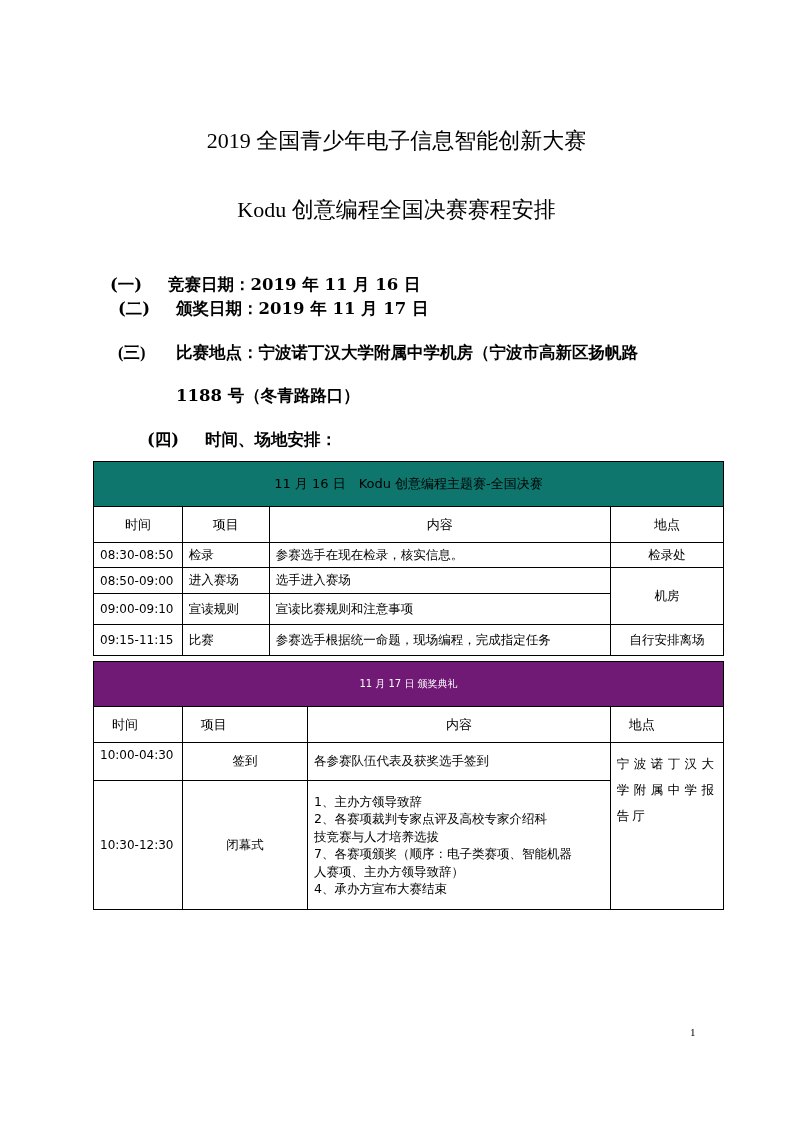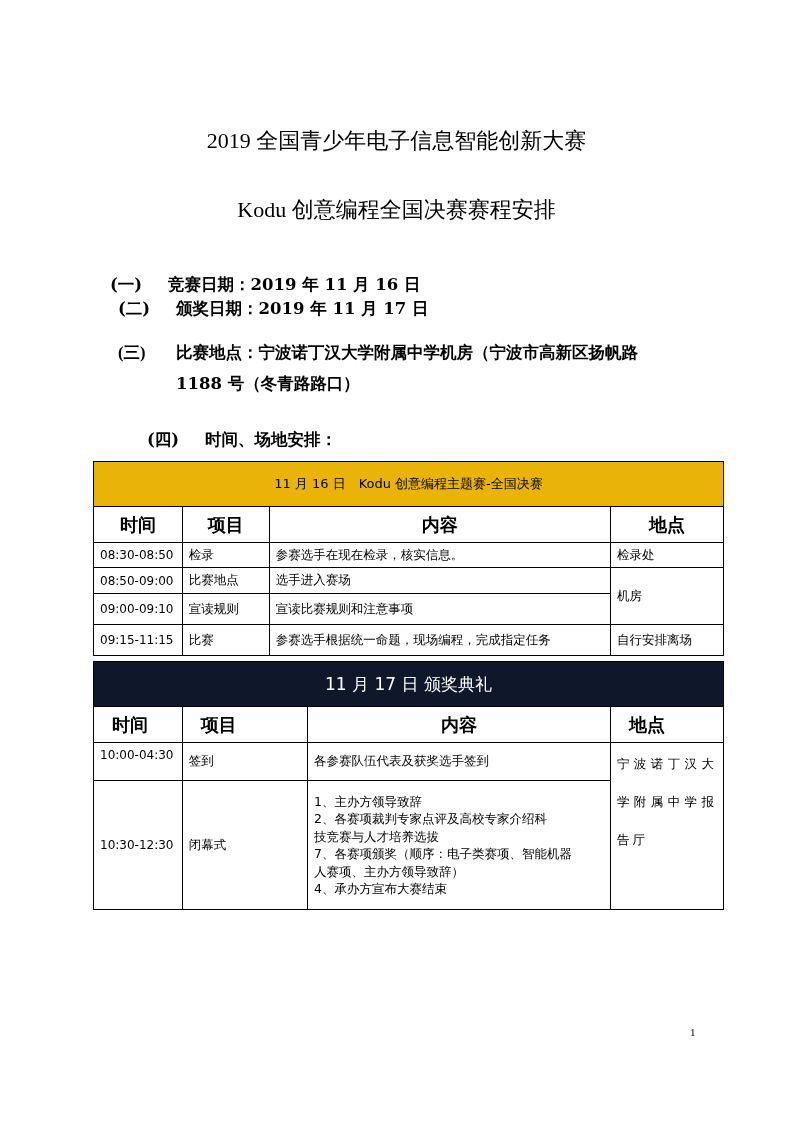--- a/index.html
+++ b/index.html
@@ -8,39 +8,39 @@
     .title { position: absolute; left: 0; width: 793px; text-align: center;
              font-family: "Liberation Serif", "DejaVu Serif", serif; font-size: 22px; line-height: 30px; }
     .title1 { top: 126px; }
     .title2 { top: 195px; }
     .item { position: absolute; font-weight: bold; font-size: 16.5px; line-height: 24px;
             font-family: "DejaVu Serif", "Liberation Serif", serif; white-space: nowrap; }
     .item .num { display: inline-block; width: 58px; }
     .item1 { top: 255px; left: 110px; margin-top: 18px; }
     .item2 { top: 297px; left: 118px; }
     .item3 { top: 341px; left: 118px; font-family: Liberation Serif, serif; }
-    .item3b { top: 372px; left: 176px; text-align: center; }
+    .item3b { top: 384px; left: 176px; text-align: center; }
     .item4 { top: 428px; left: 147px; }
     .item4 .num { width: 58px; }
 
     table { position: absolute; border-collapse: collapse; table-layout: fixed;
             font-family: "DejaVu Sans", "Liberation Sans", sans-serif; font-size: 12.5px; }
     td, th { border: 1px solid #000; padding: 0 6px; overflow: hidden; }
     #t1 { left: 93px; top: 461px; width: 631px; }
     #t2 { left: 93px; top: 661px; width: 631px; }
-    .banner-green { background: #eab308; height: 44px; text-align: center; font-weight: normal; font-size: 13px; }
-    .banner-brown { background: #0f172a; color: #fff; height: 44px; text-align: center; font-weight: normal; font-size: 17px; }
-    .hdr th { height: 35px; font-weight: bold; font-size: 18px; }
+    .banner-green { background: #0f766e; height: 44px; text-align: center; font-weight: normal; font-size: 13px; }
+    .banner-brown { background: #701a75; color: #fff; height: 44px; text-align: center; font-weight: normal; font-size: 10px; }
+    .hdr th { height: 35px; font-weight: normal; font-size: 13px; }
     .hdr-left th { text-align: left; padding-left: 18px; }
     .hdr-left th.center { text-align: center; padding-left: 6px; }
     .row td { height: 24px; }
-    .c { text-align: left; }
+    .c { text-align: center; }
     .time { font-size: 12px; margin-top: 40px; }
     .mixed { line-height: 17.5px; vertical-align: middle; }
-    .venue-wrap { letter-spacing: 3px; line-height: 38px; vertical-align: top; padding-top: 2px; text-align: justify; }
+    .venue-wrap { letter-spacing: 3px; line-height: 26px; vertical-align: top; padding-top: 8px; text-align: justify; }
     .page-num { position: absolute; left: 690px; top: 1026px; font-size: 11px;
                 font-family: "Liberation Serif", "DejaVu Serif", serif; }
   </style>
 </head>
 <body>
 
 <div class="title title1">2019 全国青少年电子信息智能创新大赛</div>
 <div class="title title2">Kodu 创意编程全国决赛赛程安排</div>
 
 <div class="item item1">
@@ -75,21 +75,21 @@
     <th>地点</th>
   </tr>
   <tr class="row">
     <td class="time">08:30-08:50</td>
     <td>检录</td>
     <td>参赛选手在现在检录，核实信息。</td>
     <td class="c">检录处</td>
   </tr>
   <tr class="row">
     <td class="time" style="height:25px">08:50-09:00</td>
-    <td>比赛地点</td>
+    <td>进入赛场</td>
     <td>选手进入赛场</td>
     <td class="c" rowspan="2">机房</td>
   </tr>
   <tr class="row">
     <td class="time" style="height:30px">09:00-09:10</td>
     <td>宣读规则</td>
     <td>宣读比赛规则和注意事项</td>
   </tr>
   <tr class="row">
     <td class="time" style="height:30px">09:15-11:15</td>

